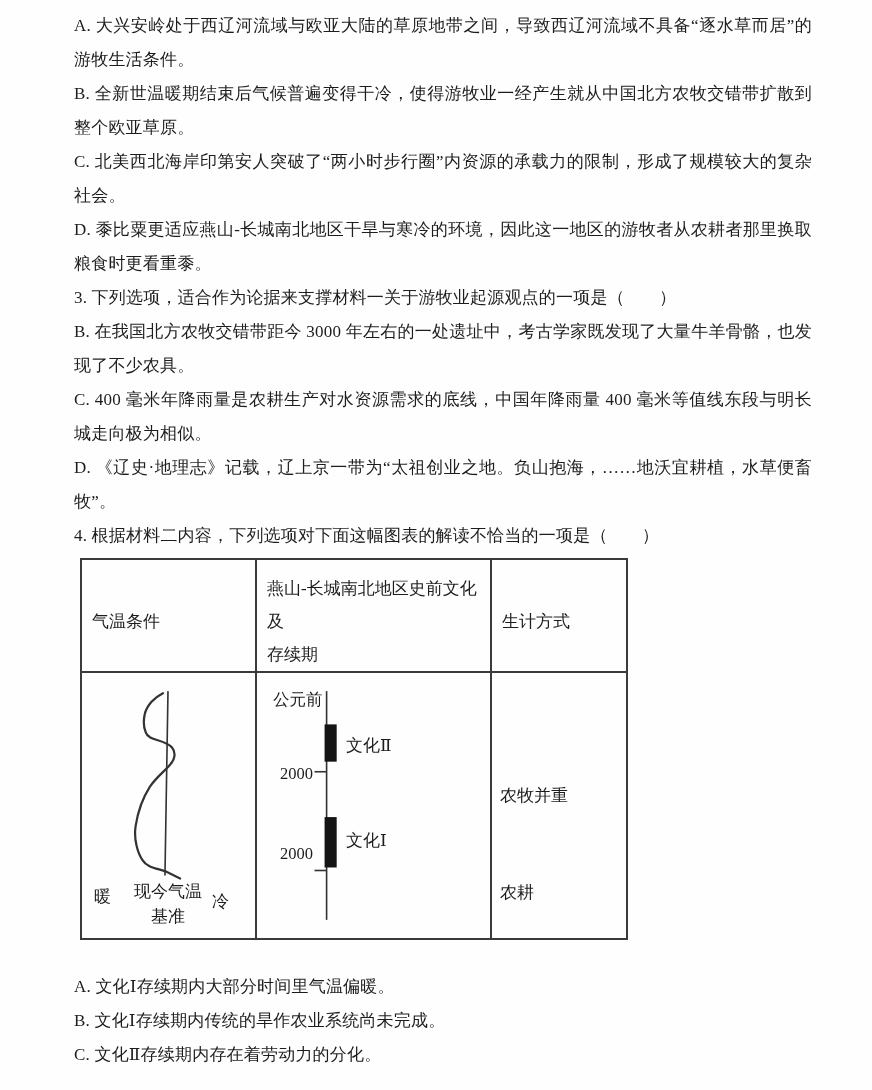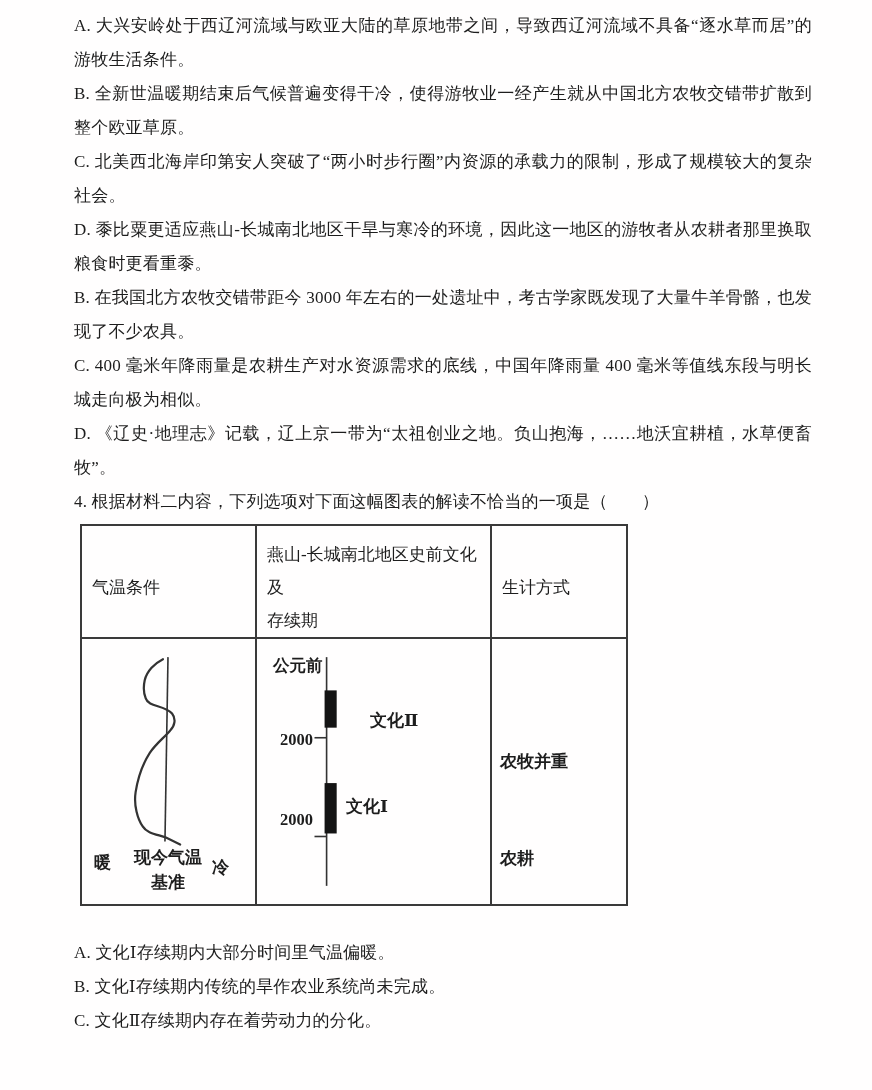--- a/index.html
+++ b/index.html
@@ -27,47 +27,48 @@
     font-size:17px;text-align:left;vertical-align:middle;
     box-sizing:border-box;
   }
   .figure-table col.c1{width:175px;}
   .figure-table col.c2{width:235px;}
   .figure-table col.c3{width:136px;}
   .figure-table thead tr{height:77px;}
   .figure-table tbody tr{height:267px;}
   .figure-table th{padding:12px 6px 0 10px;line-height:33px;}
   .pre{white-space:pre-line;}
-  td.fig-cell{position:relative;padding:12px;vertical-align:top;font-weight:bold;}
+  td.fig-cell{position:relative;padding:12px;vertical-align:top;}
   td.fig-cell svg{position:absolute;left:0;top:0;width:100%;height:100%;}
   .fig-label{
     position:absolute;font-size:17px;line-height:22px;white-space:pre-line;
   }
   .lbl-warm{left:12px;top:213px;}
   .lbl-baseline{left:44px;top:206px;width:84px;text-align:center;line-height:25px;}
   .lbl-cold{left:130px;top:218px;}
   .lbl-era{left:16px;top:16px;font-size:16.5px;}
   .lbl-tick1000{left:12px;top:90px;width:44px;text-align:right;font-size:16.5px;}
   .lbl-tick2000{left:12px;top:170px;width:44px;text-align:right;font-size:16.5px;}
-  .lbl-culture2{left:89px;top:71px;margin-left:24px;}
+  .lbl-culture2{left:89px;top:62px;}
   .lbl-culture1{left:89px;top:157px;}
   .lbl-live-upper{left:8px;top:112px;}
   .lbl-live-lower{left:8px;top:209px;}
   .options-bottom{margin-top:30px;}
 </style>
 </head>
 <body>
 
 <div class="page">
 
   <section class="text-block">
     <p>A. 大兴安岭处于西辽河流域与欧亚大陆的草原地带之间，导致西辽河流域不具备“逐水草而居”的游牧生活条件。</p>
     <p>B. 全新世温暖期结束后气候普遍变得干冷，使得游牧业一经产生就从中国北方农牧交错带扩散到整个欧亚草原。</p>
     <p>C. 北美西北海岸印第安人突破了“两小时步行圈”内资源的承载力的限制，形成了规模较大的复杂社会。</p>
     <p>D. 黍比粟更适应燕山-长城南北地区干旱与寒冷的环境，因此这一地区的游牧者从农耕者那里换取粮食时更看重黍。</p>
+    <p>3. 下列选项，适合作为论据来支撑材料一关于游牧业起源观点的一项是（　　）</p>
     <p>B. 在我国北方农牧交错带距今 3000 年左右的一处遗址中，考古学家既发现了大量牛羊骨骼，也发现了不少农具。</p>
     <p>C. 400 毫米年降雨量是农耕生产对水资源需求的底线，中国年降雨量 400 毫米等值线东段与明长城走向极为相似。</p>
     <p>D. 《辽史·地理志》记载，辽上京一带为“太祖创业之地。负山抱海，……地沃宜耕植，水草便畜牧”。</p>
     <p>4. 根据材料二内容，下列选项对下面这幅图表的解读不恰当的一项是（　　）</p>
   </section>
 
   <table class="figure-table">
     <colgroup>
         <col class="c1">
         <col class="c2">

